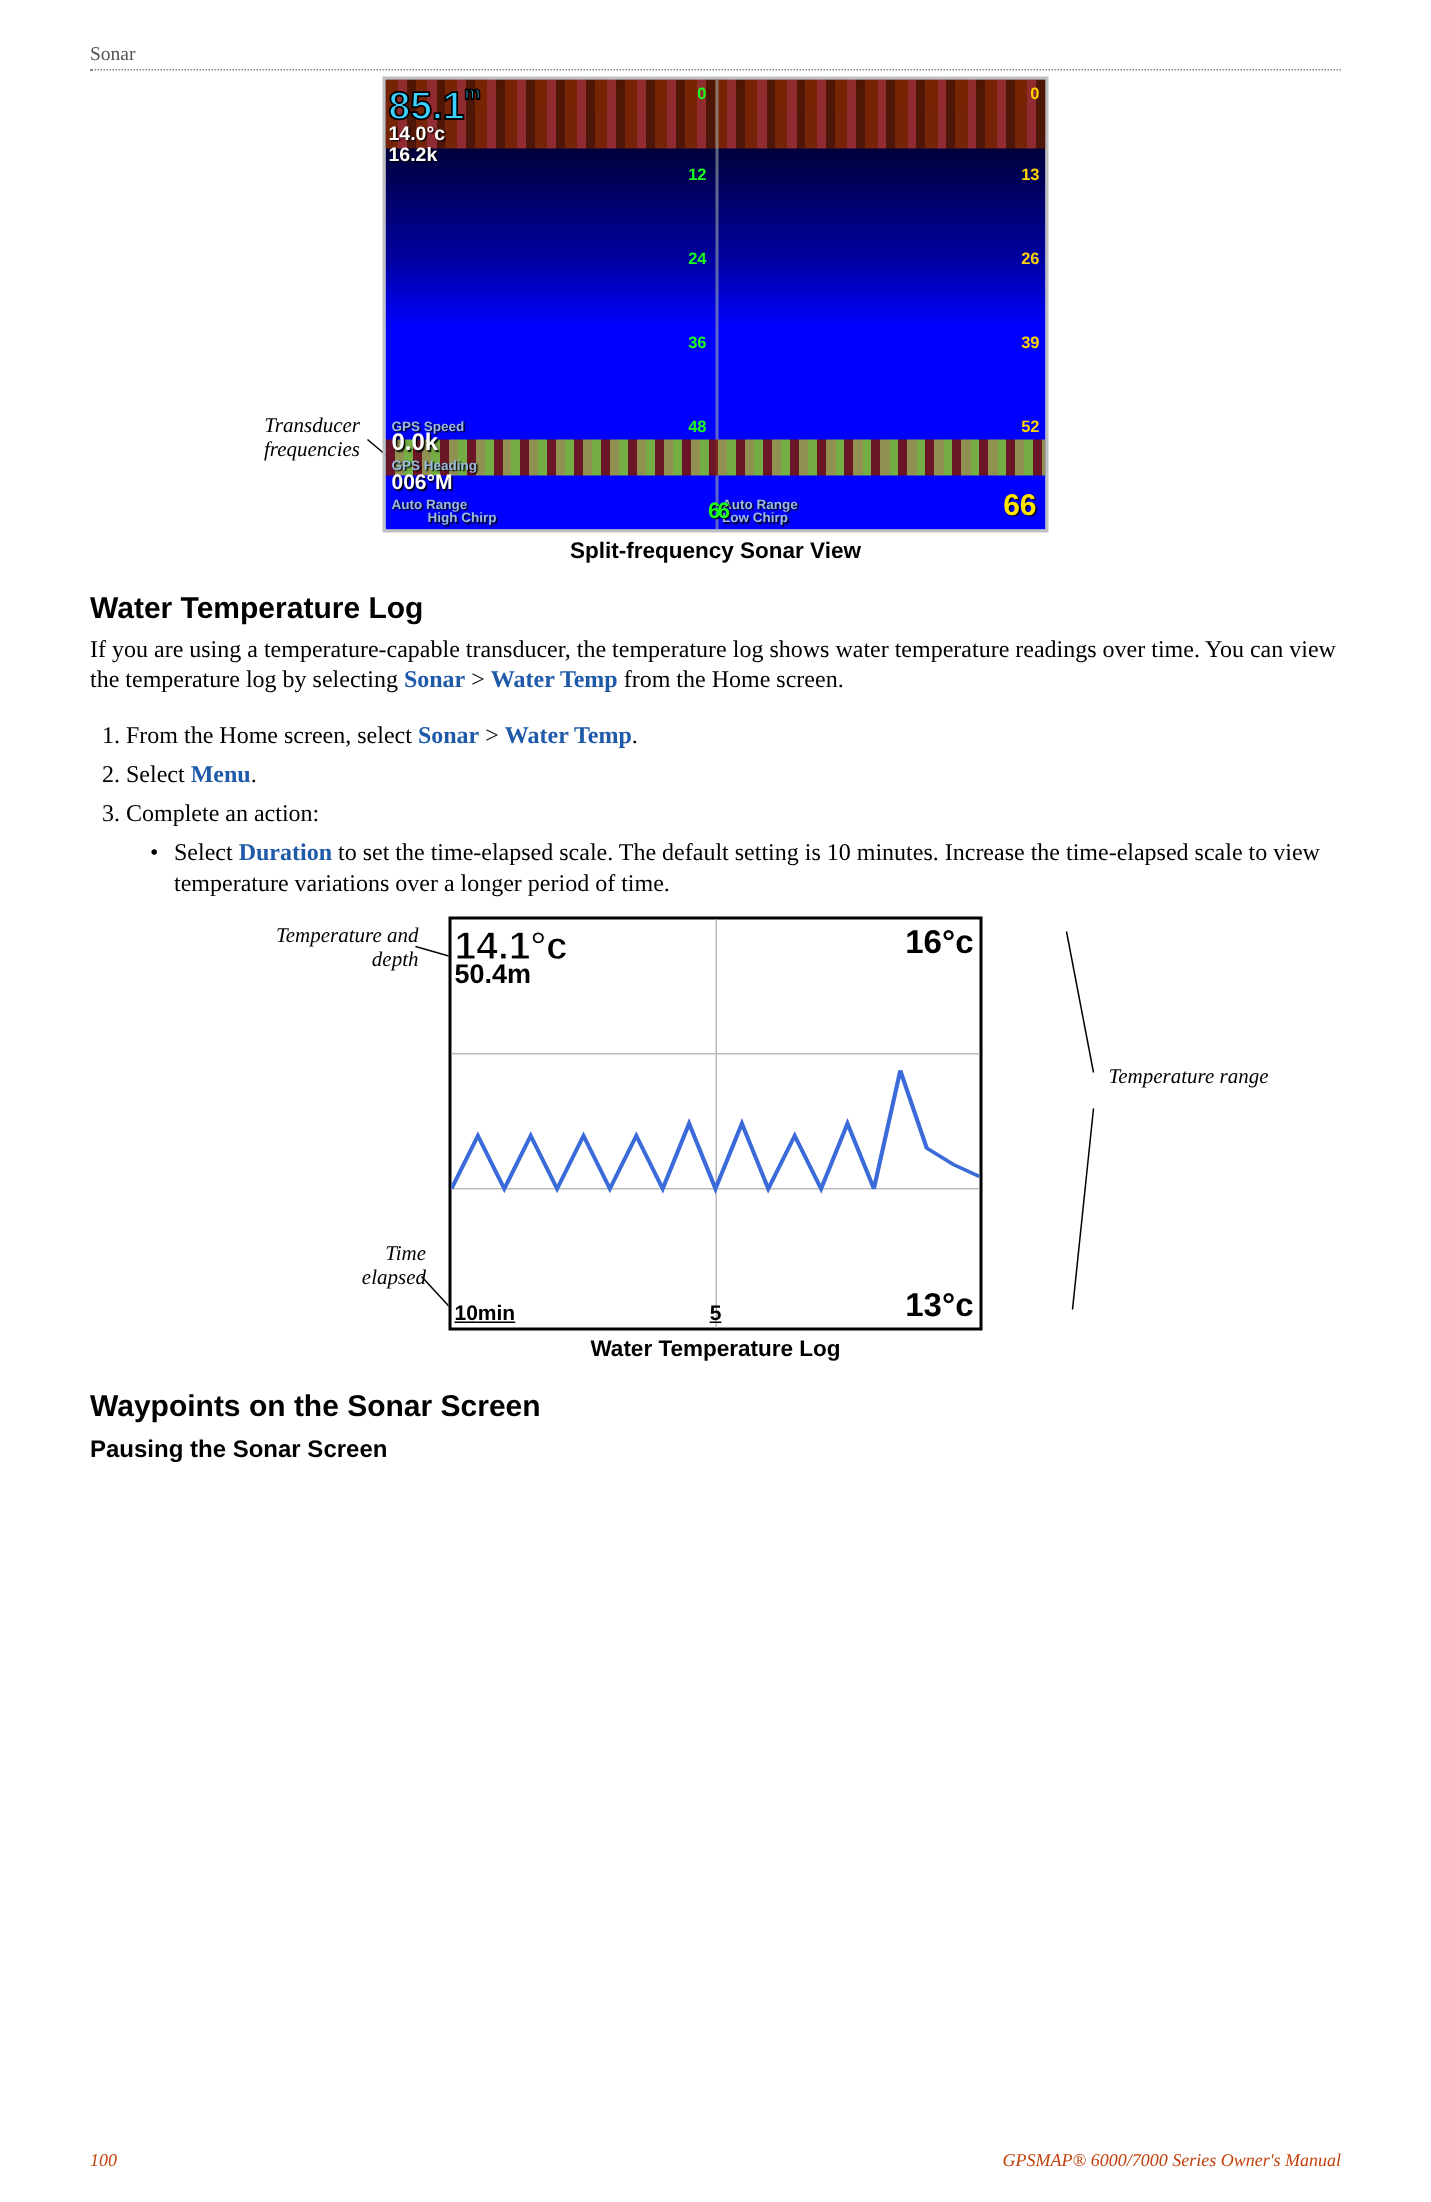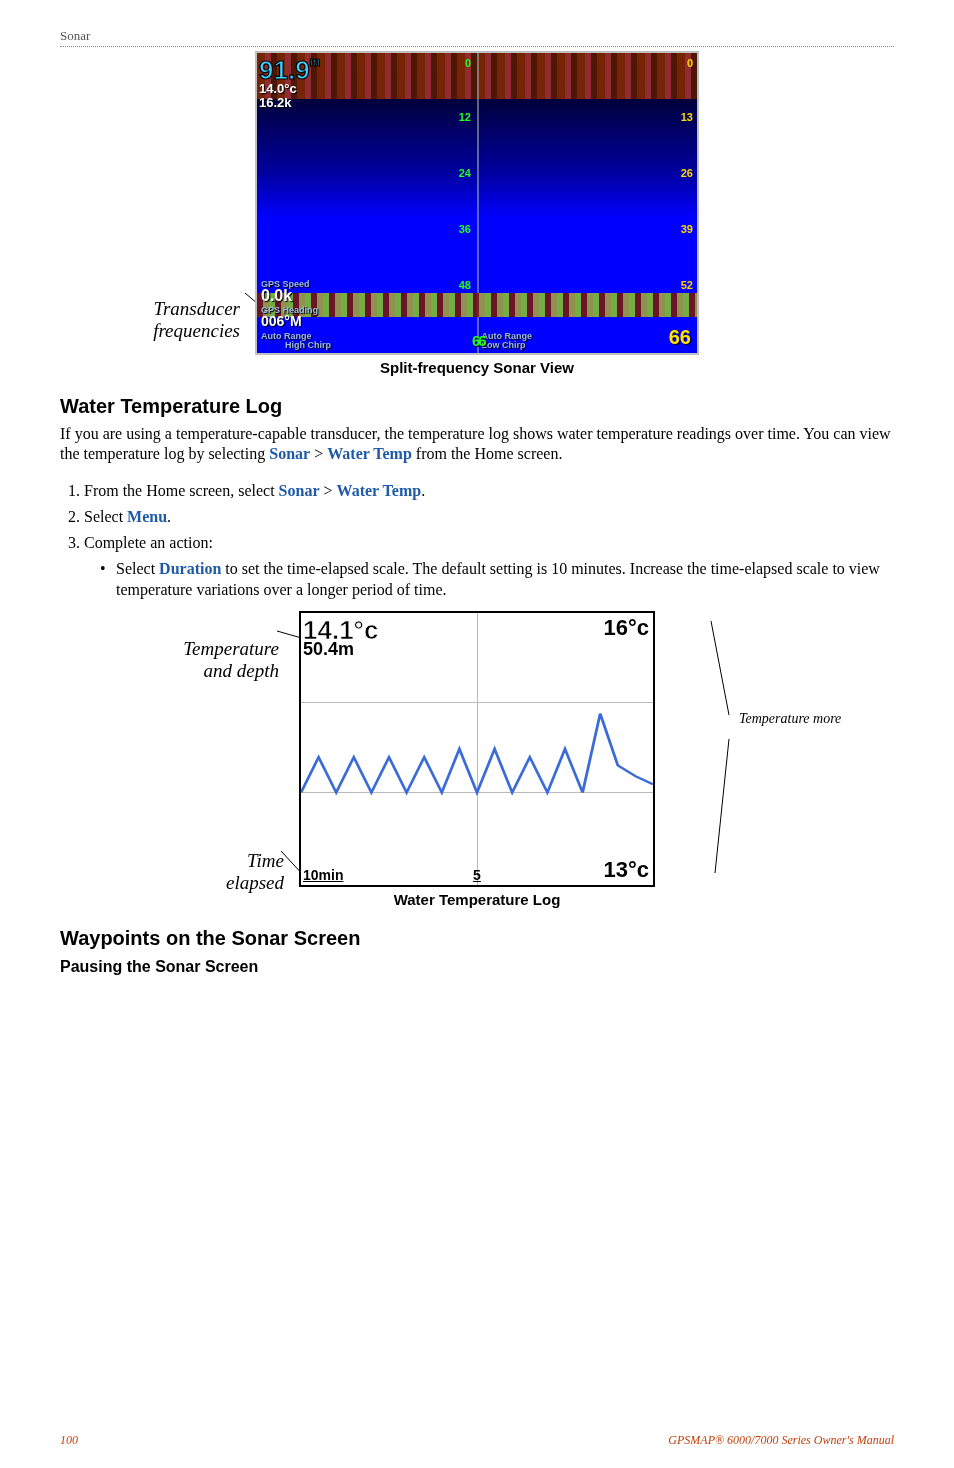--- a/index.html
+++ b/index.html
@@ -82,21 +82,21 @@
   .sonar-auto-r2 { top: 287px; left: 51%; }
   .sonar-right-depth {
     bottom: 4px; right: 6px; color: #ffe400; font-size: 20px; font-weight: bold; font-family: Arial, sans-serif;
     text-shadow: 1px 1px 1px #000;
   }
   .sonar-left-depth {
     bottom: 4px; right: 51%; margin-right: -12px; color: #1cff1c; font-size: 15px; font-weight: bold; font-family: Arial, sans-serif;
     text-shadow: 1px 1px 1px #000; letter-spacing: -2px;
   }
   .callout-left {
-    position: absolute; font-style: italic; font-size: 19px; text-align: right; margin-top: 21px;
+    position: absolute; font-style: italic; font-size: 14px; text-align: right;
   }
   .callout-line {
     stroke: #000; stroke-width: 1;
   }
   .figure-caption {
     font-family: Arial, Helvetica, sans-serif;
     font-weight: bold; font-size: 15px;
     text-align: center; margin-top: 4px;
   }
   h2.section {
@@ -173,21 +173,21 @@
         <div class="sonar-tick" style="top:170px;">39</div>
         <div class="sonar-tick" style="top:226px;">52</div>
 
         <div class="sonar-tick-left" style="top:4px;">0</div>
         <div class="sonar-tick-left" style="top:58px;">12</div>
         <div class="sonar-tick-left" style="top:114px;">24</div>
         <div class="sonar-tick-left" style="top:170px;">36</div>
         <div class="sonar-tick-left" style="top:226px;">48</div>
 
         <div class="sonar-overlay sonar-depth-big">
-          <span class="d">91.9</span><span class="u">m</span>
+          <span class="d">85.1</span><span class="u">m</span>
         </div>
         <div class="sonar-overlay sonar-sub1">14.0°c</div>
         <div class="sonar-overlay sonar-sub2">16.2k</div>
 
         <div class="sonar-overlay sonar-label sonar-speed">GPS Speed</div>
         <div class="sonar-overlay sonar-speed-val">0.0k</div>
         <div class="sonar-overlay sonar-label sonar-heading">GPS Heading</div>
         <div class="sonar-overlay sonar-heading-val">006°M</div>
         <div class="sonar-overlay sonar-label sonar-auto-l">Auto Range</div>
         <div class="sonar-overlay sonar-label sonar-auto-l2">High Chirp</div>
@@ -230,21 +230,21 @@
       <svg width="40" height="30" style="position:absolute; left:-22px; top:12px; overflow:visible;">
           <line class="callout-line" x1="0" y1="8" x2="28" y2="16"></line>
         </svg>
 
       <div class="callout-left" style="left:-85px; top:218px; width:70px;">Time elapsed</div>
       <svg width="40" height="40" style="position:absolute; left:-18px; top:232px; overflow:visible;">
           <line class="callout-line" x1="0" y1="8" x2="24" y2="34"></line>
         </svg>
 
       
-      <div class="callout-right" style="left:440px; top:100px; width:110px;">Temperature more</div>
+      <div class="callout-right" style="left:440px; top:100px; width:110px;">Temperature range</div>
       <svg width="60" height="200" style="position:absolute; left:400px; top:0px; overflow:visible;">
         <line class="callout-line" x1="30" y1="104" x2="12" y2="10"></line>
         <line class="callout-line" x1="30" y1="128" x2="16" y2="262"></line>
       </svg>
 
       <div class="temp-plot">
         <div class="temp-hline" style="top:33%;"></div>
         <div class="temp-hline" style="top:66%;"></div>
         <div class="temp-vline" style="left:50%;"></div>
 

